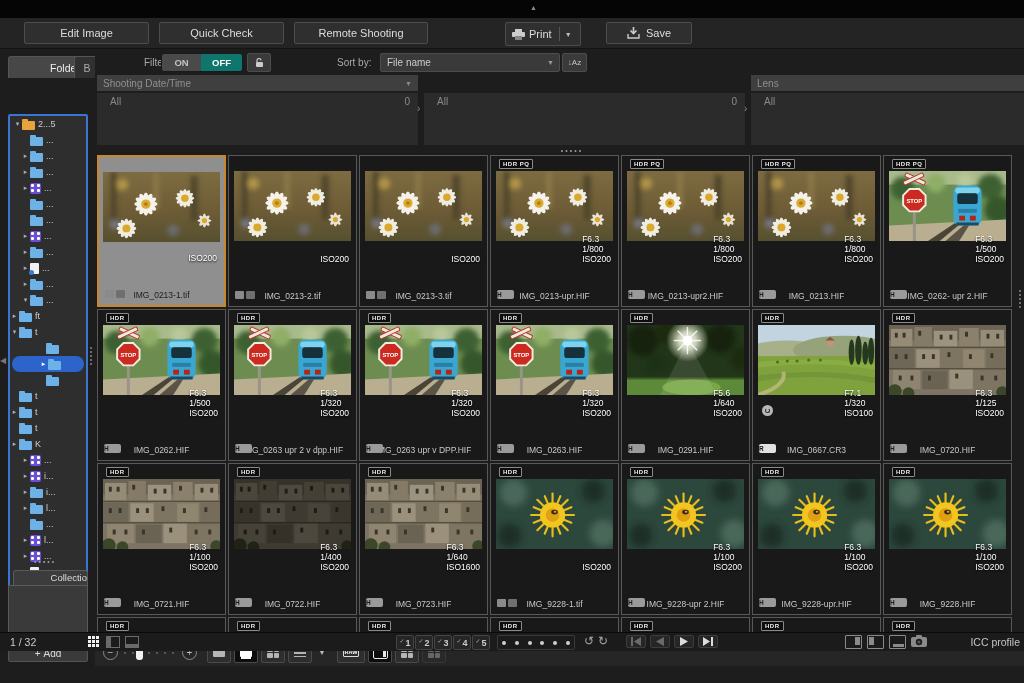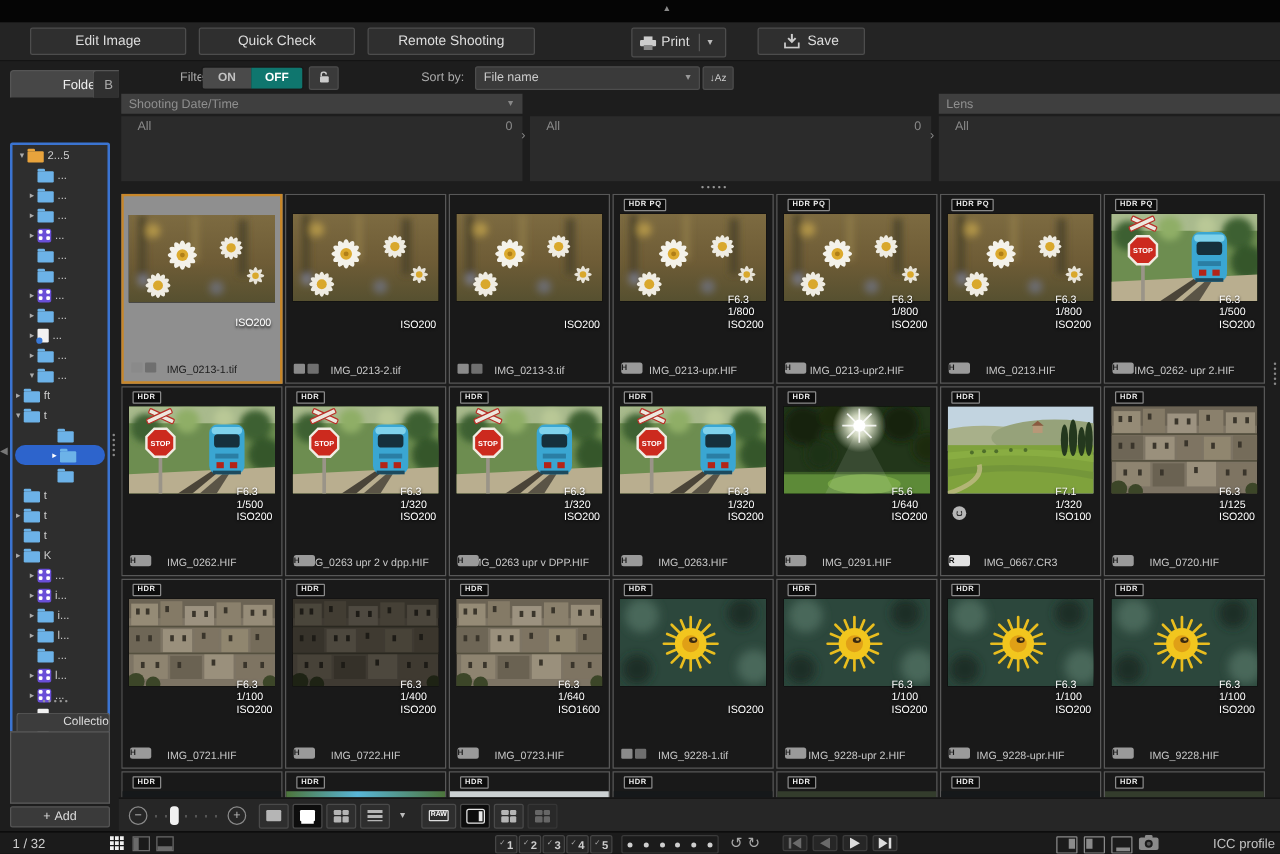--- a/index.html
+++ b/index.html
@@ -126,21 +126,21 @@
   .vbtn .r1{width:12px;height:9px;background:#b5b5b5;border-radius:1px;}
   .vbtn .r2{width:12px;height:9px;background:#fff;border-radius:1px;box-shadow:0 3px 0 -1px #fff;}
   .vbtn .g4{width:12px;height:10px;display:grid;grid-template-columns:1fr 1fr;gap:1px;}
   .vbtn .g4 i{background:#b5b5b5;border-radius:1px;}
   .vbtn .lines{width:12px;height:9px;background:repeating-linear-gradient(#b5b5b5 0 2px,transparent 2px 4px);}
   .vbtn .ddv{font-size:7px;color:#bbb;}
   .rawchip{font-size:5.5px;font-weight:bold;color:#fff;border:1px solid #ddd;border-radius:1px;padding:0 1px;line-height:7px;}
   .monic{width:13px;height:10px;border:1.5px solid #e8e8e8;border-radius:2px;position:relative;}
   .monic::after{content:"";position:absolute;right:1px;top:1px;bottom:1px;width:3px;background:#e8e8e8;}
   
-  .statusbar{position:absolute;left:0;top:665px;width:1024px;height:18px;background:#1b1b1b;border-top:1px solid #090909;font-size:10.5px;}
+  .statusbar{position:absolute;left:0;top:632px;width:1024px;height:18px;background:#1b1b1b;border-top:1px solid #090909;font-size:10.5px;}
   .counter{position:absolute;left:10px;top:3px;color:#ccc;}
   .sb-views{position:absolute;left:86px;top:2px;display:flex;gap:4px;}
   .sbv{width:15px;height:13px;display:flex;align-items:center;justify-content:center;cursor:pointer;}
   .sbv .grid9{width:11px;height:11px;display:grid;grid-template-columns:repeat(3,1fr);gap:1px;}
   .sbv .grid9 i{background:#f0f0f0;}
   .sbv .lay{width:12px;height:10px;border:1px solid #6a6a6a;position:relative;}
   .sbv .lay::after{content:"";position:absolute;left:0;top:0;bottom:0;width:4px;background:#6a6a6a;}
   .sbv .lay2{width:12px;height:10px;border:1px solid #6a6a6a;position:relative;}
   .sbv .lay2::after{content:"";position:absolute;left:0;right:0;bottom:0;height:3px;background:#6a6a6a;}
   .ratings{position:absolute;left:396px;top:2px;display:flex;gap:1px;}

